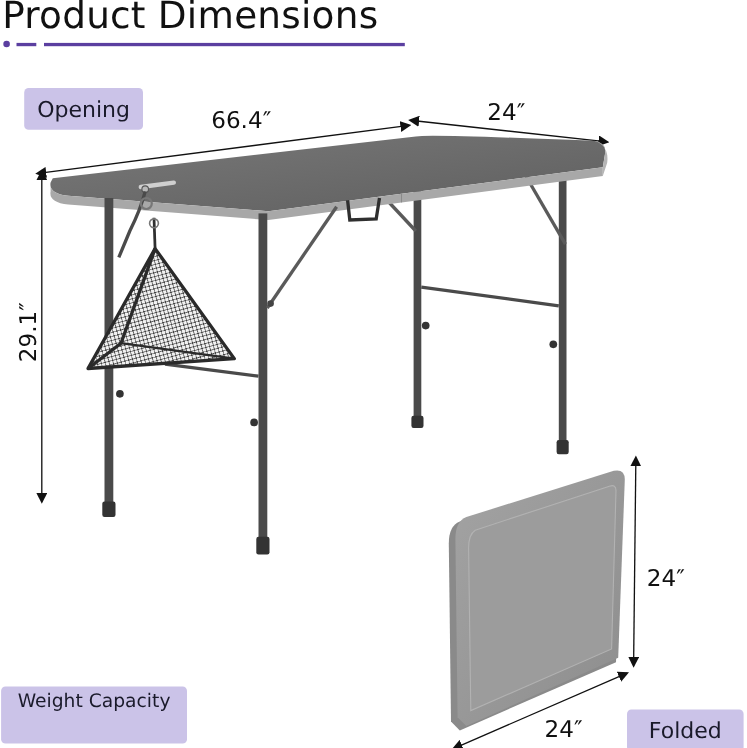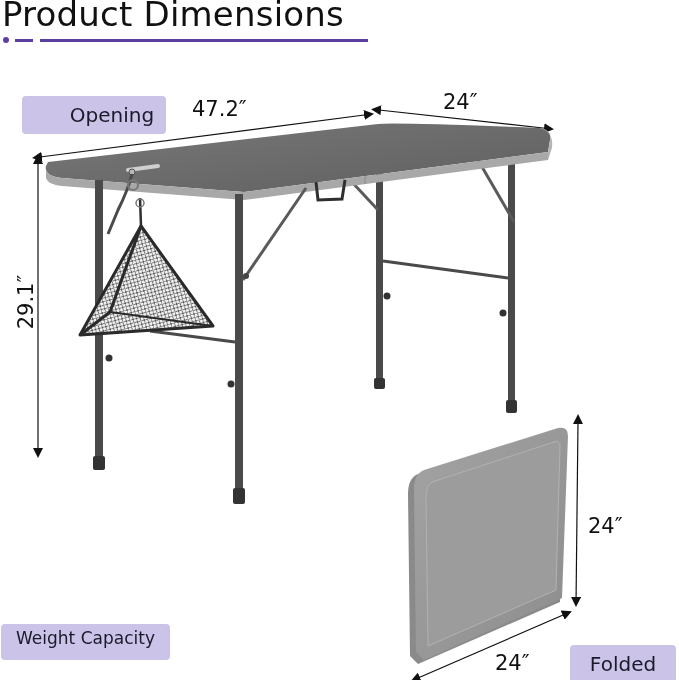--- a/index.html
+++ b/index.html
@@ -53,36 +53,35 @@
   }
   .tag {
     position: absolute;
     background: #cbc3e8;
     border-radius: 4px;
     color: #1a1a2a;
     text-align: center;
     white-space: nowrap;
   }
   .tag-opening {
-    left: 22px; top: 96px;
+    left: 22px; top: 80px;
     width: 108px; height: 38px;
     font-size: 20px;
     line-height: 38px;
-    padding-left: 36px;
   }
   .tag-folded {
     left: 570px; top: 632px;
     width: 106px; height: 38px;
     font-size: 20px;
     line-height: 38px;
     margin-top: 13px;
   }
   .tag-weight {
     left: 1px; top: 624px;
-    width: 169px; height: 36px;
+    width: 169px; height: 52px;
     font-size: 17px;
     line-height: 24px;
     padding-top: 2px;
     box-sizing: border-box;
   }
   .tag-weight span { display: block; }
   .dim {
     position: absolute;
     font-size: 21px;
     color: #111;
@@ -208,21 +207,21 @@
   </g>
 
   <g>
     <line x1="578" y1="422" x2="576" y2="605" stroke="#111" stroke-width="1.2" marker-start="url(#arrs)" marker-end="url(#arr)"></line>
   </g>
   <g>
     <line x1="418" y1="678" x2="570" y2="612" stroke="#111" stroke-width="1.2" marker-start="url(#arrs)" marker-end="url(#arr)"></line>
   </g>
 </svg>
 
-<div class="dim dim-length">47.2″</div>
+<div class="dim dim-length">66.4″</div>
 <div class="dim dim-width">24″</div>
 <div class="dim dim-height">29.1″</div>
 <div class="dim dim-folded-h">24″</div>
 <div class="dim dim-folded-w">24″</div>
 
 <div class="tag tag-opening">Opening</div>
 <div class="tag tag-folded">Folded</div>
 <div class="tag tag-weight">
   <span>Weight Capacity</span>
 </div>

